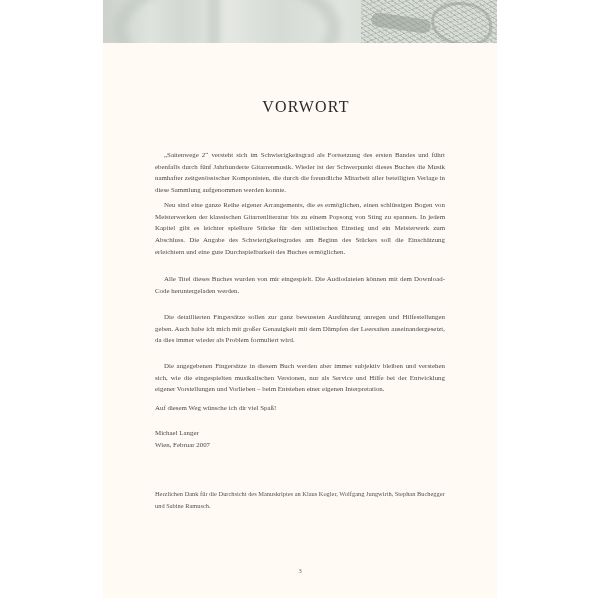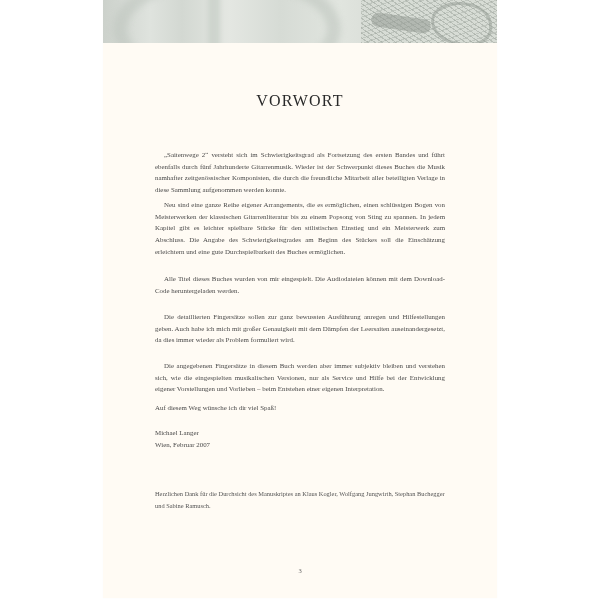--- a/index.html
+++ b/index.html
@@ -79,21 +79,21 @@
     .title {
       position: absolute;
       left: 0;
       width: 394px;
       top: 92px;
       text-align: center;
       font-family: "Liberation Serif", serif;
       font-size: 16px;
       letter-spacing: 1.2px;
       color: #2a2a2a;
-      margin: 0;
+      margin: 6px;
       font-weight: normal;
     }
     .body-text {
       position: absolute;
       left: 52px;
       width: 290px;
       font-family: "Liberation Serif", serif;
       font-size: 6.9px;
       line-height: 11.7px;
       color: #4a4a4a;

